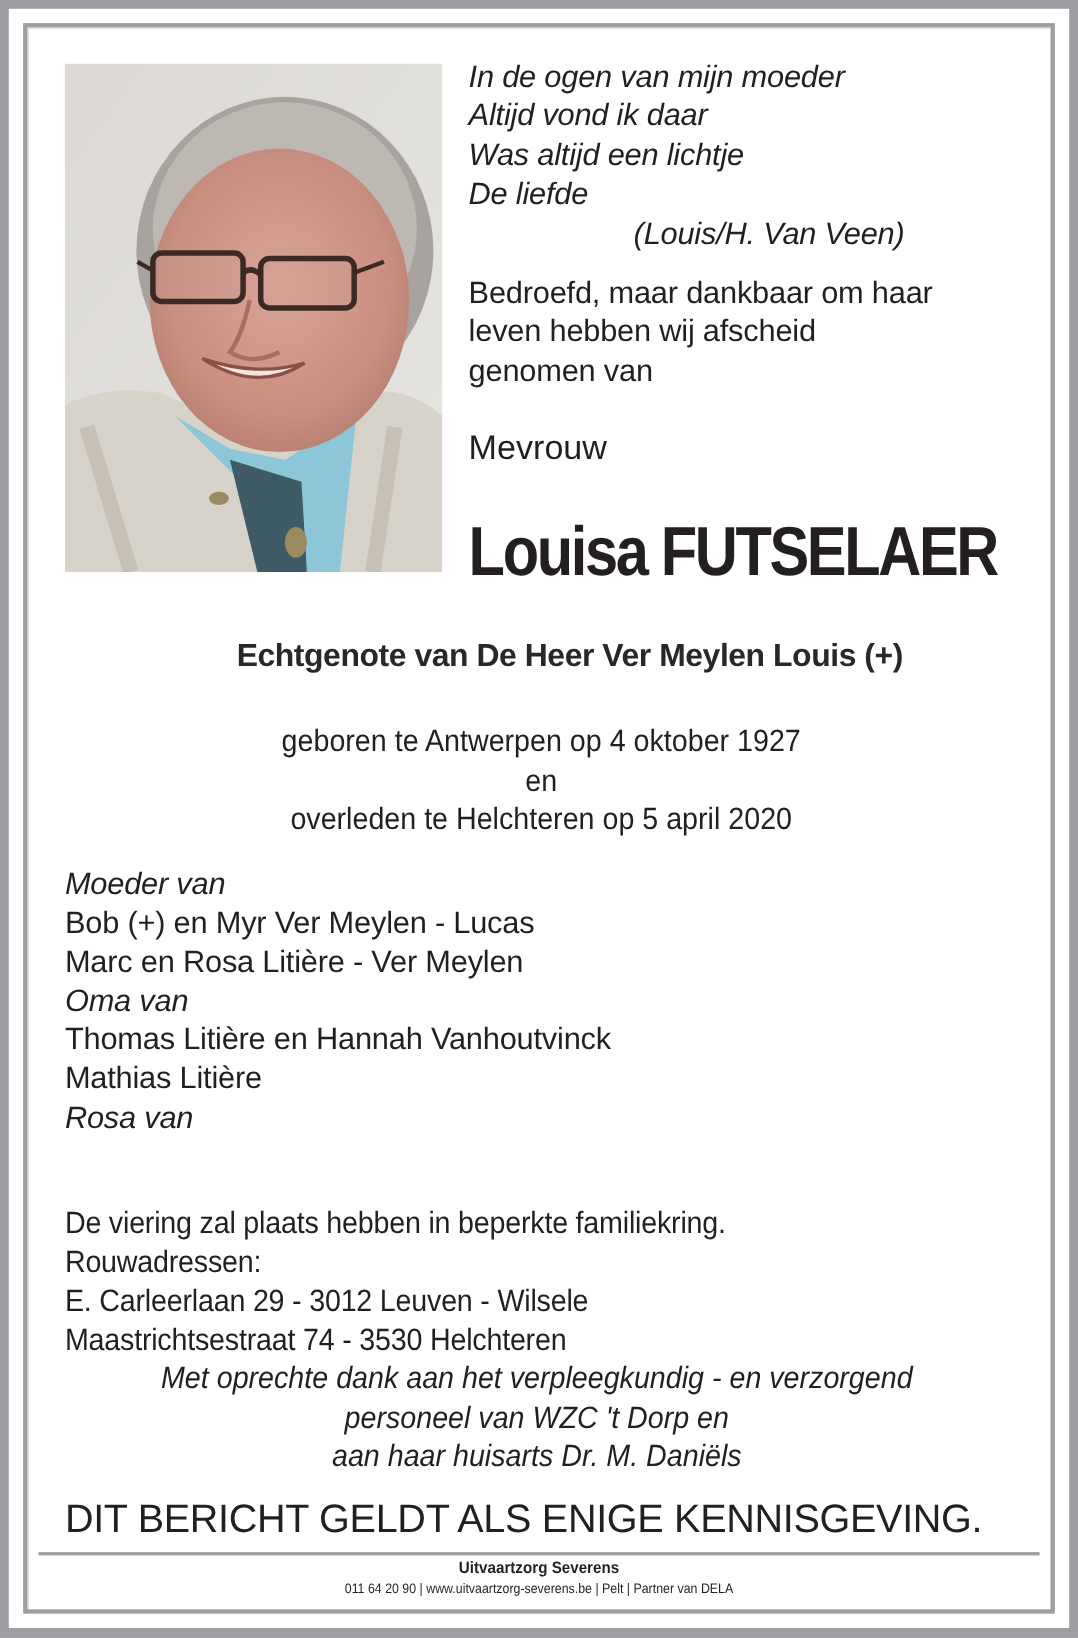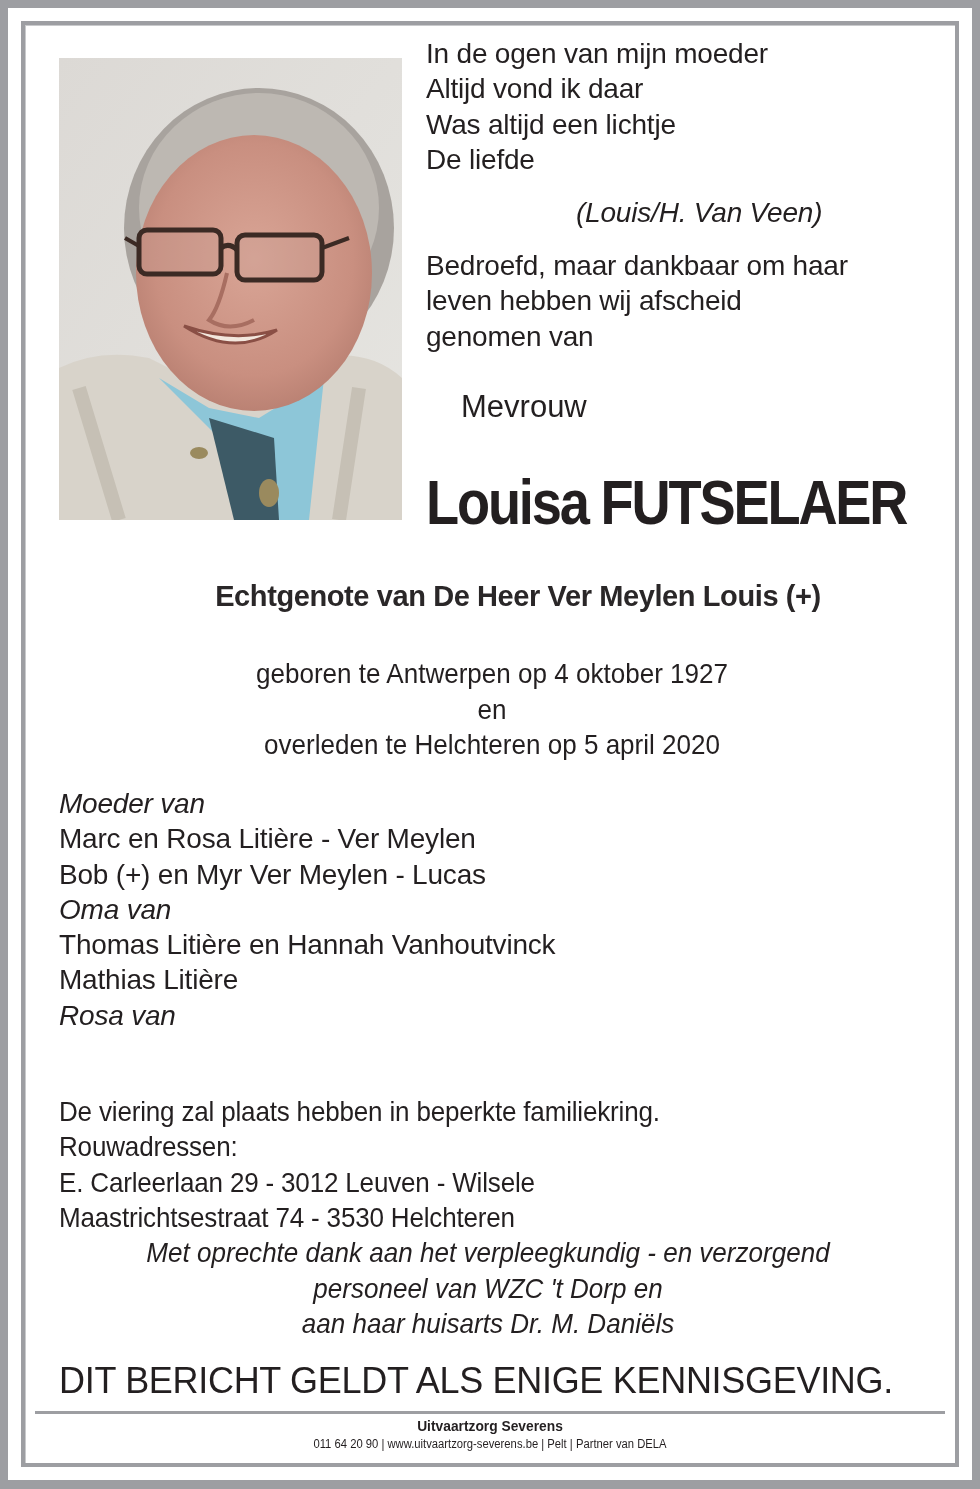--- a/index.html
+++ b/index.html
@@ -24,24 +24,24 @@
     box-shadow: inset 1px 1px 0 #c9cacc;
   }
   .abs { position: absolute; white-space: nowrap; }
   .photo {
     position: absolute; left: 59px; top: 58px; width: 343px; height: 462px;
     overflow: hidden;
     background: #dedbd6;
   }
   .photo svg { display: block; }
   .t26 { font-size: 28px; line-height: 35.3px; letter-spacing: -0.2px; }
-  .poem { left: 426px; top: 36px; }
+  .poem { left: 426px; top: 52px; font-style: italic; }
   .credit { left: 576px; top: 195px; font-style: italic; }
   .intro { left: 426px; top: 248px; }
-  .mevrouw { left: 426px; top: 389px; font-size: 31px; margin-left: 35px; }
+  .mevrouw { left: 426px; top: 389px; font-size: 31px; }
   .name {
     left: 426px; top: 466px;
     font-size: 63px; font-weight: bold; letter-spacing: -2.5px;
     transform: scaleX(0.86); transform-origin: left top;
     color: #231f20;
   }
   .spouse {
     left: 0; width: 980px; top: 580px; text-align: center;
     font-size: 29px; font-weight: bold; letter-spacing: -0.4px;
     color: #2a2728;
@@ -141,22 +141,22 @@
 <div class="abs spouse">Echtgenote van De Heer Ver Meylen Louis (+)</div>
 
 <div class="abs dates">
   <div>geboren te Antwerpen op 4 oktober 1927</div>
   <div>en</div>
   <div>overleden te Helchteren op 5 april 2020</div>
 </div>
 
 <div class="abs t26 family">
   <div class="it">Moeder van</div>
+  <div>Bob (+) en Myr Ver Meylen - Lucas</div>
   <div>Marc en Rosa Litière - Ver Meylen</div>
-  <div>Bob (+) en Myr Ver Meylen - Lucas</div>
   <div class="it">Oma van</div>
   <div>Thomas Litière en Hannah Vanhoutvinck</div>
   <div>Mathias Litière</div>
   <div class="it">Rosa van</div>
 </div>
 
 <div class="abs t26 closing">
   <div>De viering zal plaats hebben in beperkte familiekring.</div>
   <div>Rouwadressen:</div>
   <div>E. Carleerlaan 29 - 3012 Leuven - Wilsele</div>

